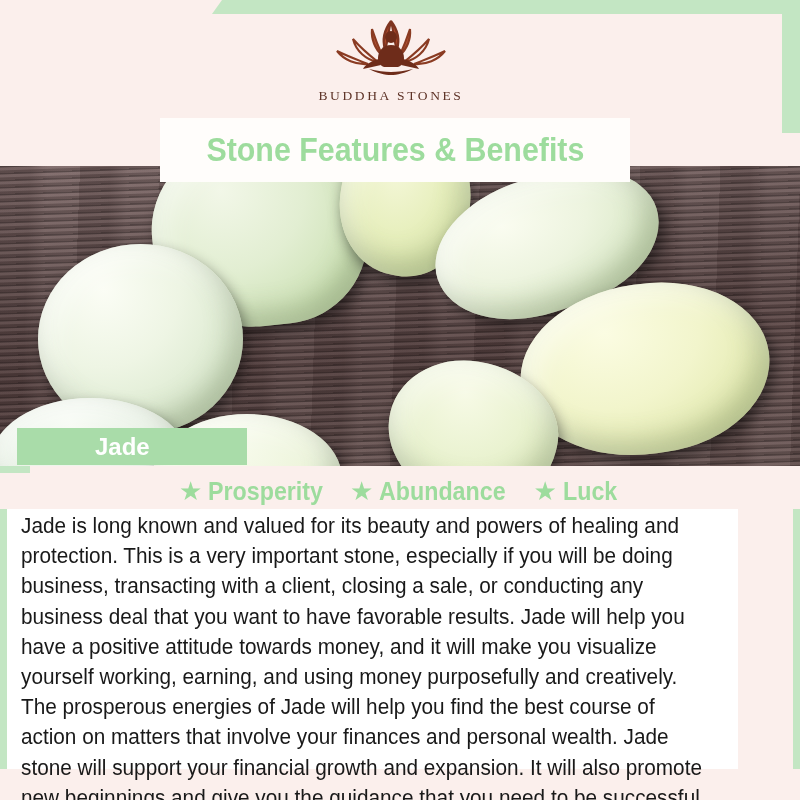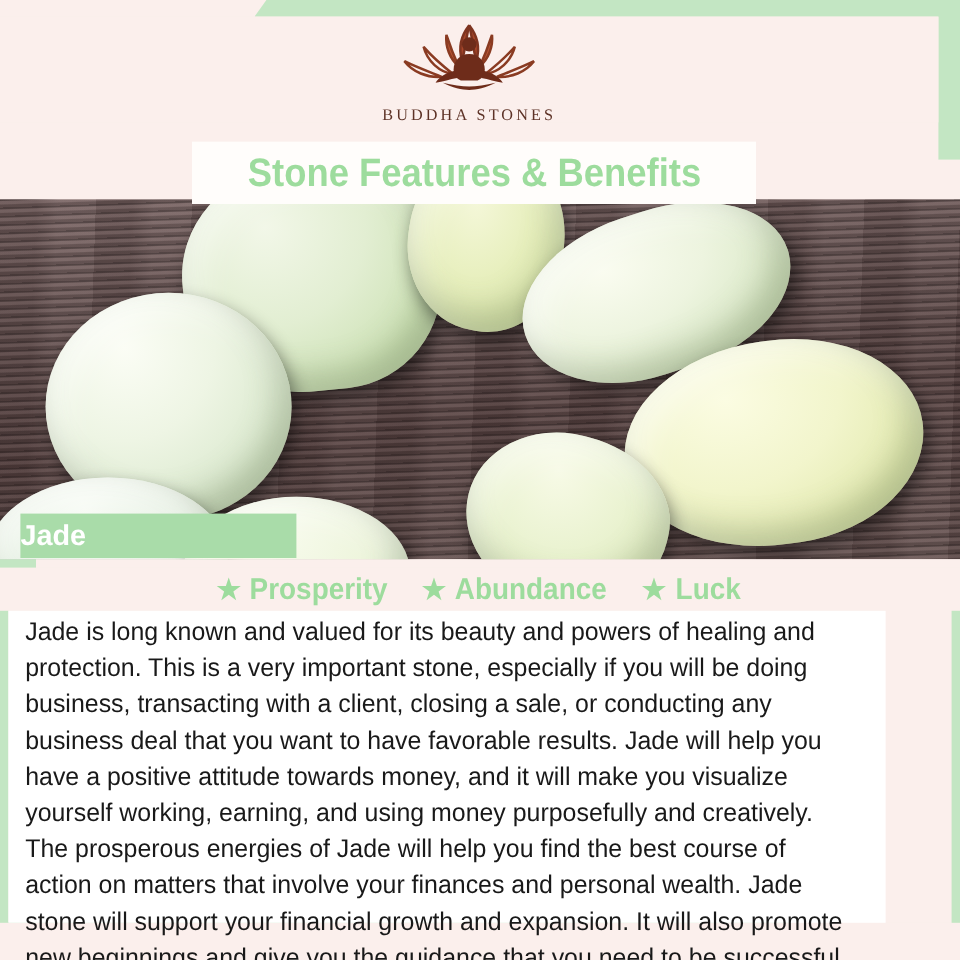--- a/index.html
+++ b/index.html
@@ -54,21 +54,21 @@
   #logo-block { text-align:center; }
   #logo-mark { display:block; margin:0 auto; }
   #brand-name {
     font-family:"Liberation Serif", serif;
     font-size:13.5px; letter-spacing:2.6px; color:#5d3226;
     margin-top:3px;
   }
 
   
   #title-band {
-    position:absolute; top:118px; left:160px; width:470px; height:52px;
+    position:absolute; top:118px; left:160px; width:470px; height:64px;
     background:#fffdfb;
     display:flex; align-items:center; justify-content:center;
     z-index:4;
     text-align:center;
   }
   #title-text {
     font-family:"Liberation Sans Narrow","Liberation Sans", sans-serif;
     font-weight:bold; font-size:33px; color:#9ddc9d;
     transform:scaleX(0.92); transform-origin:center;
     white-space:nowrap;
@@ -148,21 +148,21 @@
     left:388px; top:196px; width:170px; height:140px;
     border-radius:48% 50% 50% 46% / 50% 46% 50% 50%;
     background:radial-gradient(ellipse at 40% 24%, #f7fae6 0%, #e9f2cf 48%, #d5e3b2 100%);
     transform:rotate(14deg);
   }
 
   
   #jade-band {
     position:absolute; left:17px; top:428px; width:230px; height:37px;
     background:#a9dca9; z-index:3;
-    display:flex; align-items:center; 
+    display:flex; align-items:center; padding-left:78px;
   }
   #jade-label {
     font-family:"Liberation Sans", sans-serif;
     font-weight:bold; font-size:24px; color:#ffffff;
   }
 
   
   #benefits {
     position:absolute; top:473px; left:0; width:800px; height:36px;
     background:#fbefec;

